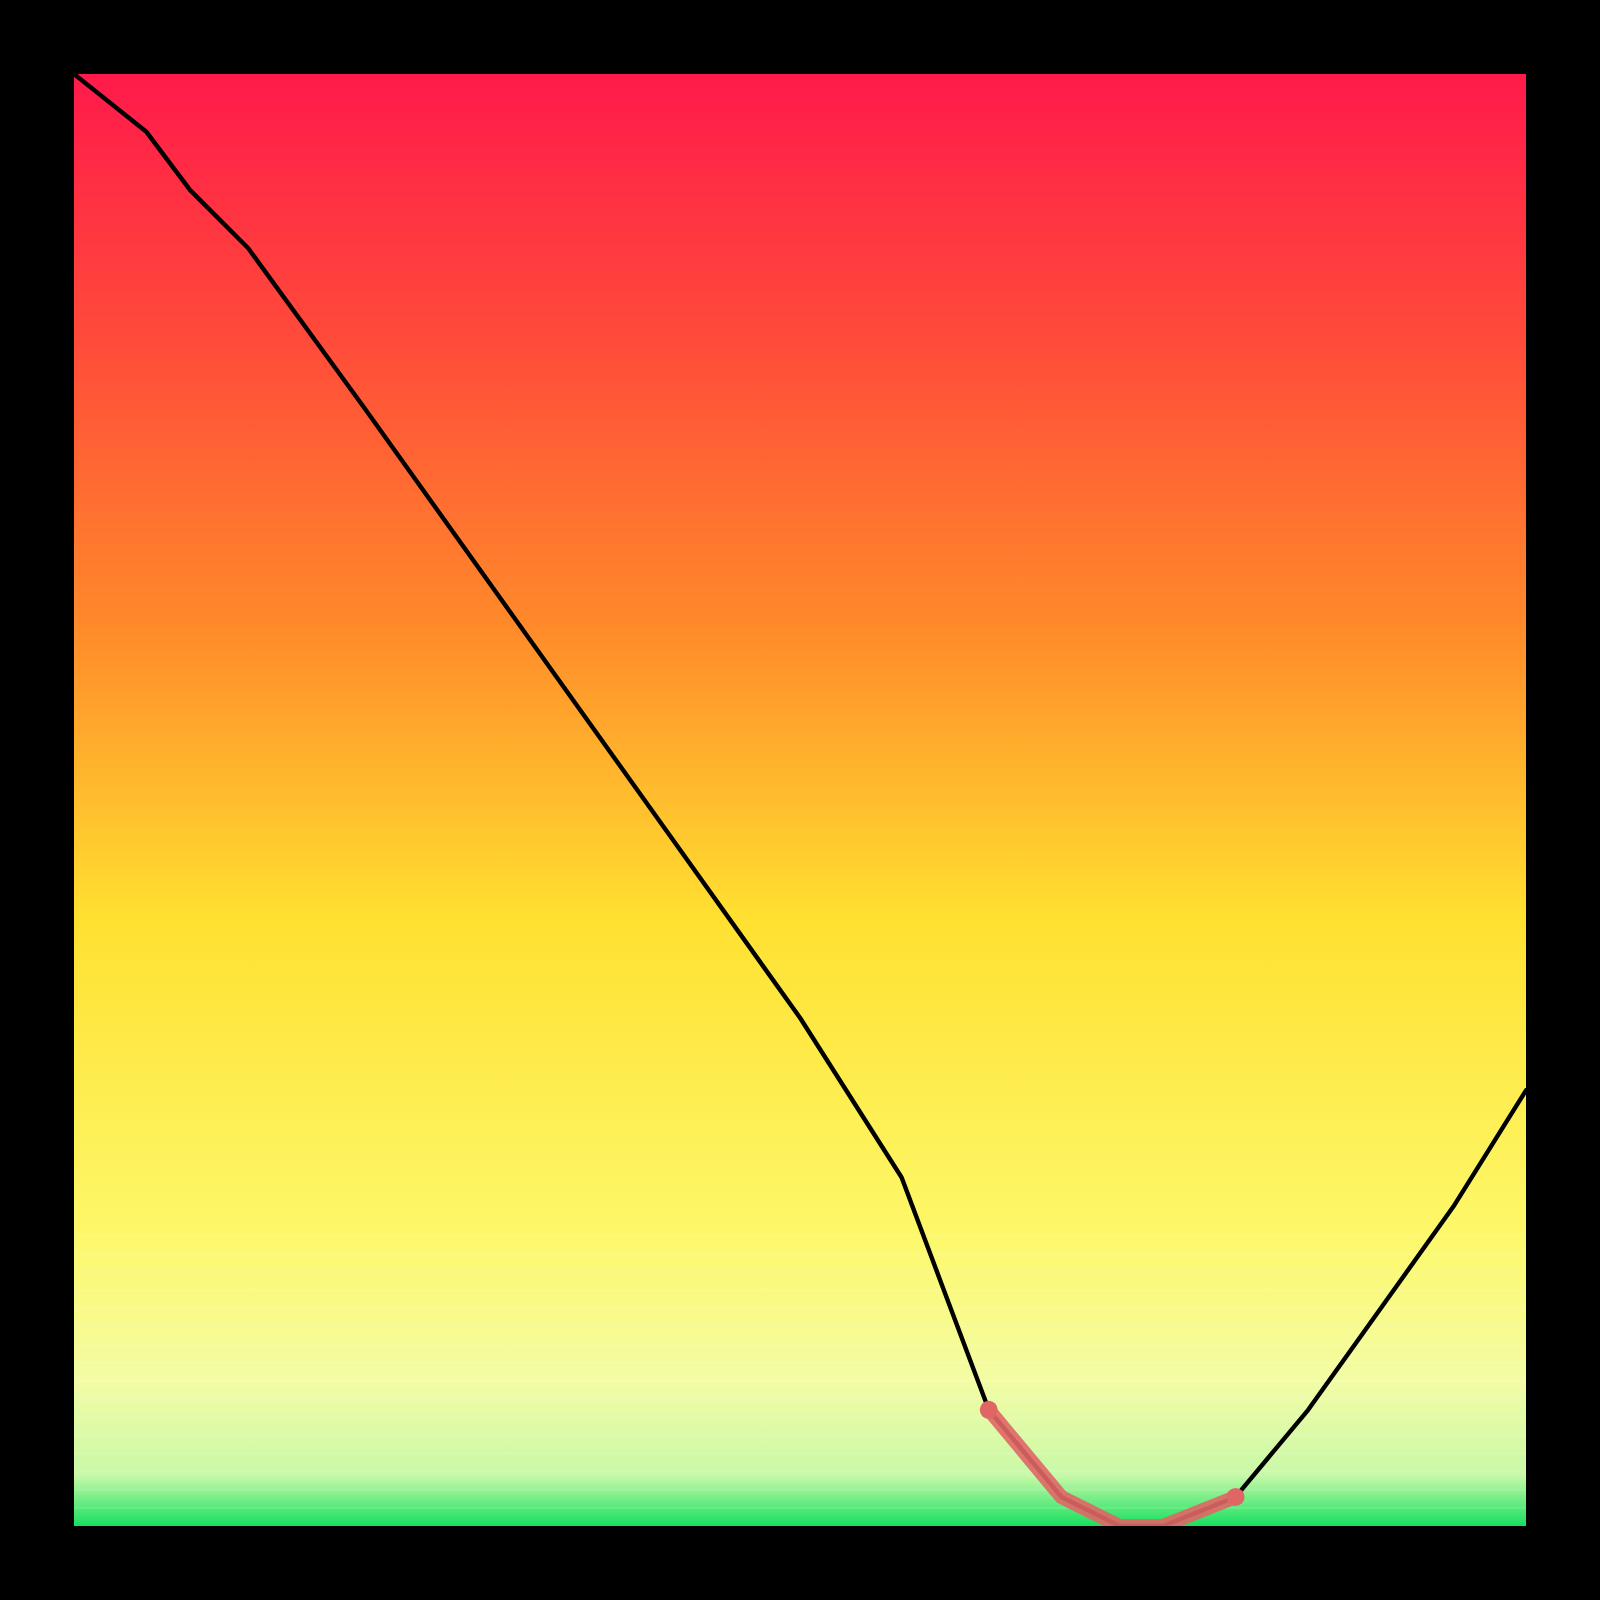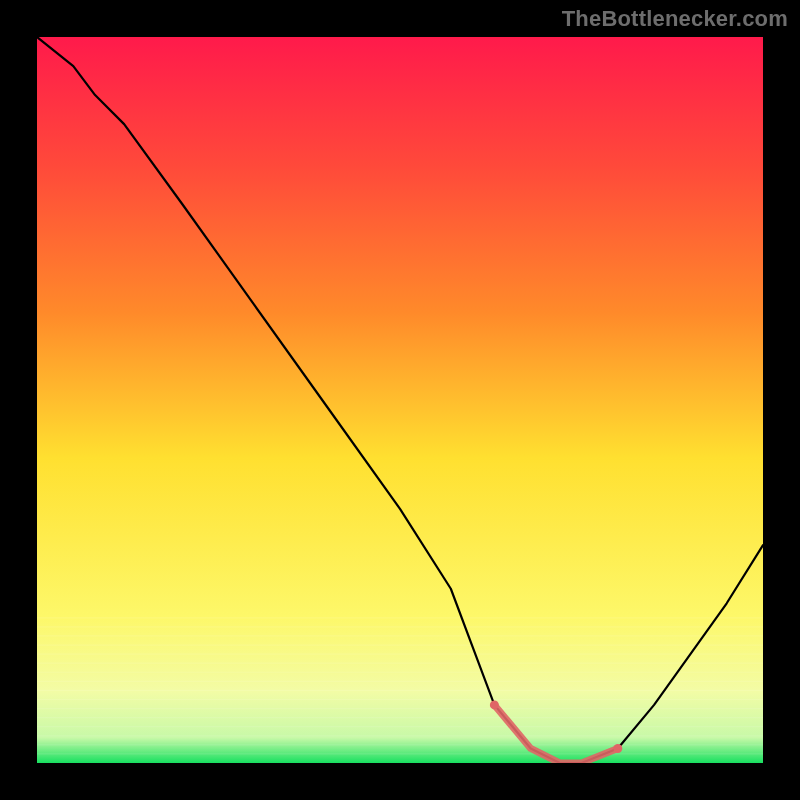--- a/index.html
+++ b/index.html
@@ -35,21 +35,20 @@
     height: 726px;
   }
   .plot svg {
     display: block;
   }
 </style>
 </head>
 <body>
 
 <div class="container">
-  <div class="watermark">TheBottlenecker.com</div>
   <div class="plot">
     <svg id="chart-svg" width="726" height="726" viewBox="0 0 726 726">
         <defs>
           <linearGradient id="bg-grad" x1="0" y1="0" x2="0" y2="1">
             <stop offset="0%" stop-color="#ff1a4b"></stop>
             <stop offset="18%" stop-color="#ff4a3a"></stop>
             <stop offset="38%" stop-color="#ff8a2a"></stop>
             <stop offset="57.99999999999999%" stop-color="#ffe030"></stop>
             <stop offset="80%" stop-color="#fdf86a"></stop>
             <stop offset="90%" stop-color="#f3fca5"></stop>

